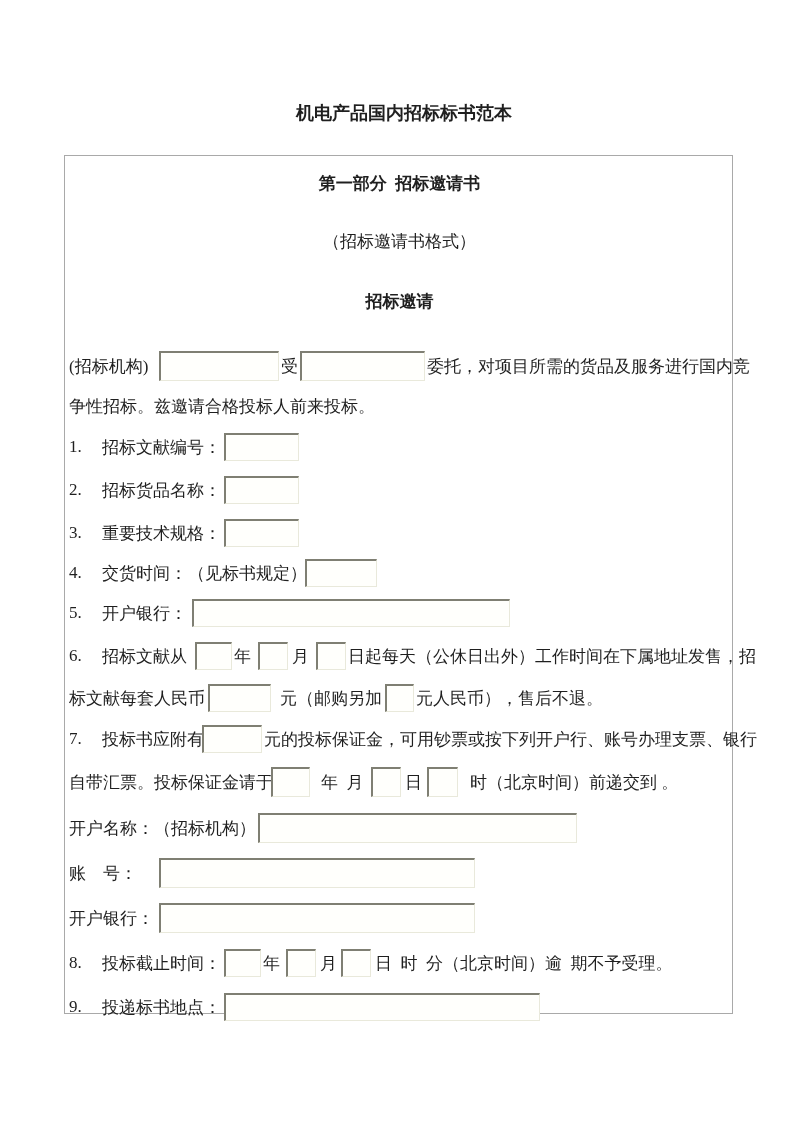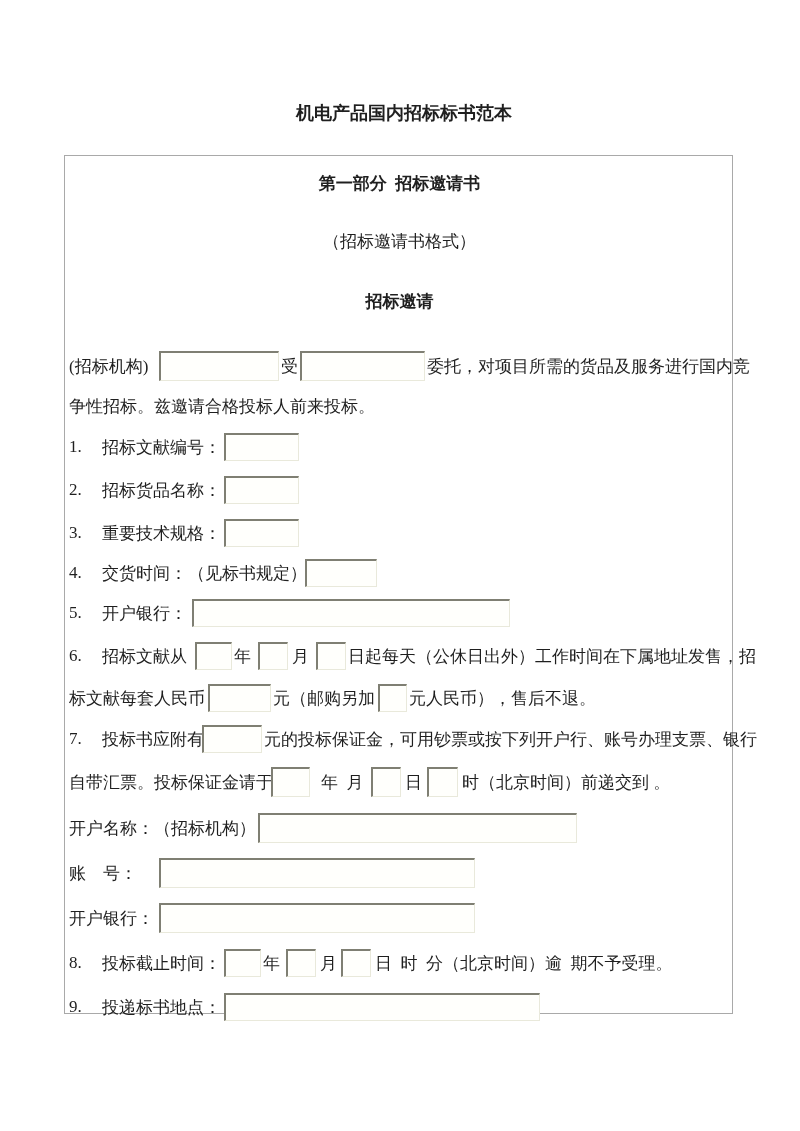--- a/index.html
+++ b/index.html
@@ -107,40 +107,40 @@
       <span class="lbl" style="width:17px;margin-left:2px">年</span>
       <input type="text" class="field" style="width: 30px; margin-left: 7px;" value="">
       <span class="lbl" style="width:17px;margin-left:4px">月</span>
       <input type="text" class="field" style="width: 30px; margin-left: 7px;" value="">
       <span class="lbl" style="margin-left:2px">日起每天（公休日出外）工作时间在下属地址发售，招</span>
     </div>
 
     <div class="line" style="top:527px">
       <span class="lbl" style="width:137px">标文献每套人民币</span>
       <input type="text" class="field" style="width: 63px; margin-left: 2px;" value="">
-      <span class="lbl" style="width:103px;margin-left:2px">元（邮购另加</span>
+      <span class="lbl" style="width:103px;margin-left:9px">元（邮购另加</span>
       <input type="text" class="field" style="width: 29px; margin-left: 2px;" value="">
       <span class="lbl" style="margin-left:2px">元人民币），售后不退。</span>
     </div>
 
     <div class="line" style="top:568px">
       <span class="num">7.</span>
       <span class="lbl" style="width:98px">投标书应附有</span>
       <input type="text" class="field" style="width: 60px; margin-left: 2px;" value="">
       <span class="lbl" style="margin-left:2px">元的投标保证金，可用钞票或按下列开户行、账号办理支票、银行</span>
     </div>
 
     <div class="line" style="top:611px">
       <span class="lbl" style="width:202px">自带汇票。投标保证金请于</span>
       <input type="text" class="field tall" style="width: 39px;" value="">
       <span class="lbl" style="width:48px;margin-left:11px">年  月</span>
       <input type="text" class="field tall" style="width: 30px; margin-left: 2px;" value="">
       <span class="lbl" style="width:17px;margin-left:4px">日</span>
       <input type="text" class="field tall" style="width: 31px; margin-left: 5px;" value="">
-      <span class="lbl" style="margin-left:4px">时（北京时间）前递交到 。</span>
+      <span class="lbl" style="margin-left:12px">时（北京时间）前递交到 。</span>
     </div>
 
     <div class="line" style="top:657px">
       <span class="lbl" style="width:85px">开户名称：</span>
       <span class="lbl" style="width:100px">（招标机构）</span>
       <input type="text" class="field tall" style="width: 319px; margin-left: 4px;" value="">
     </div>
 
     <div class="line" style="top:702px">
       <span class="lbl" style="width:88px">账    号：</span>

